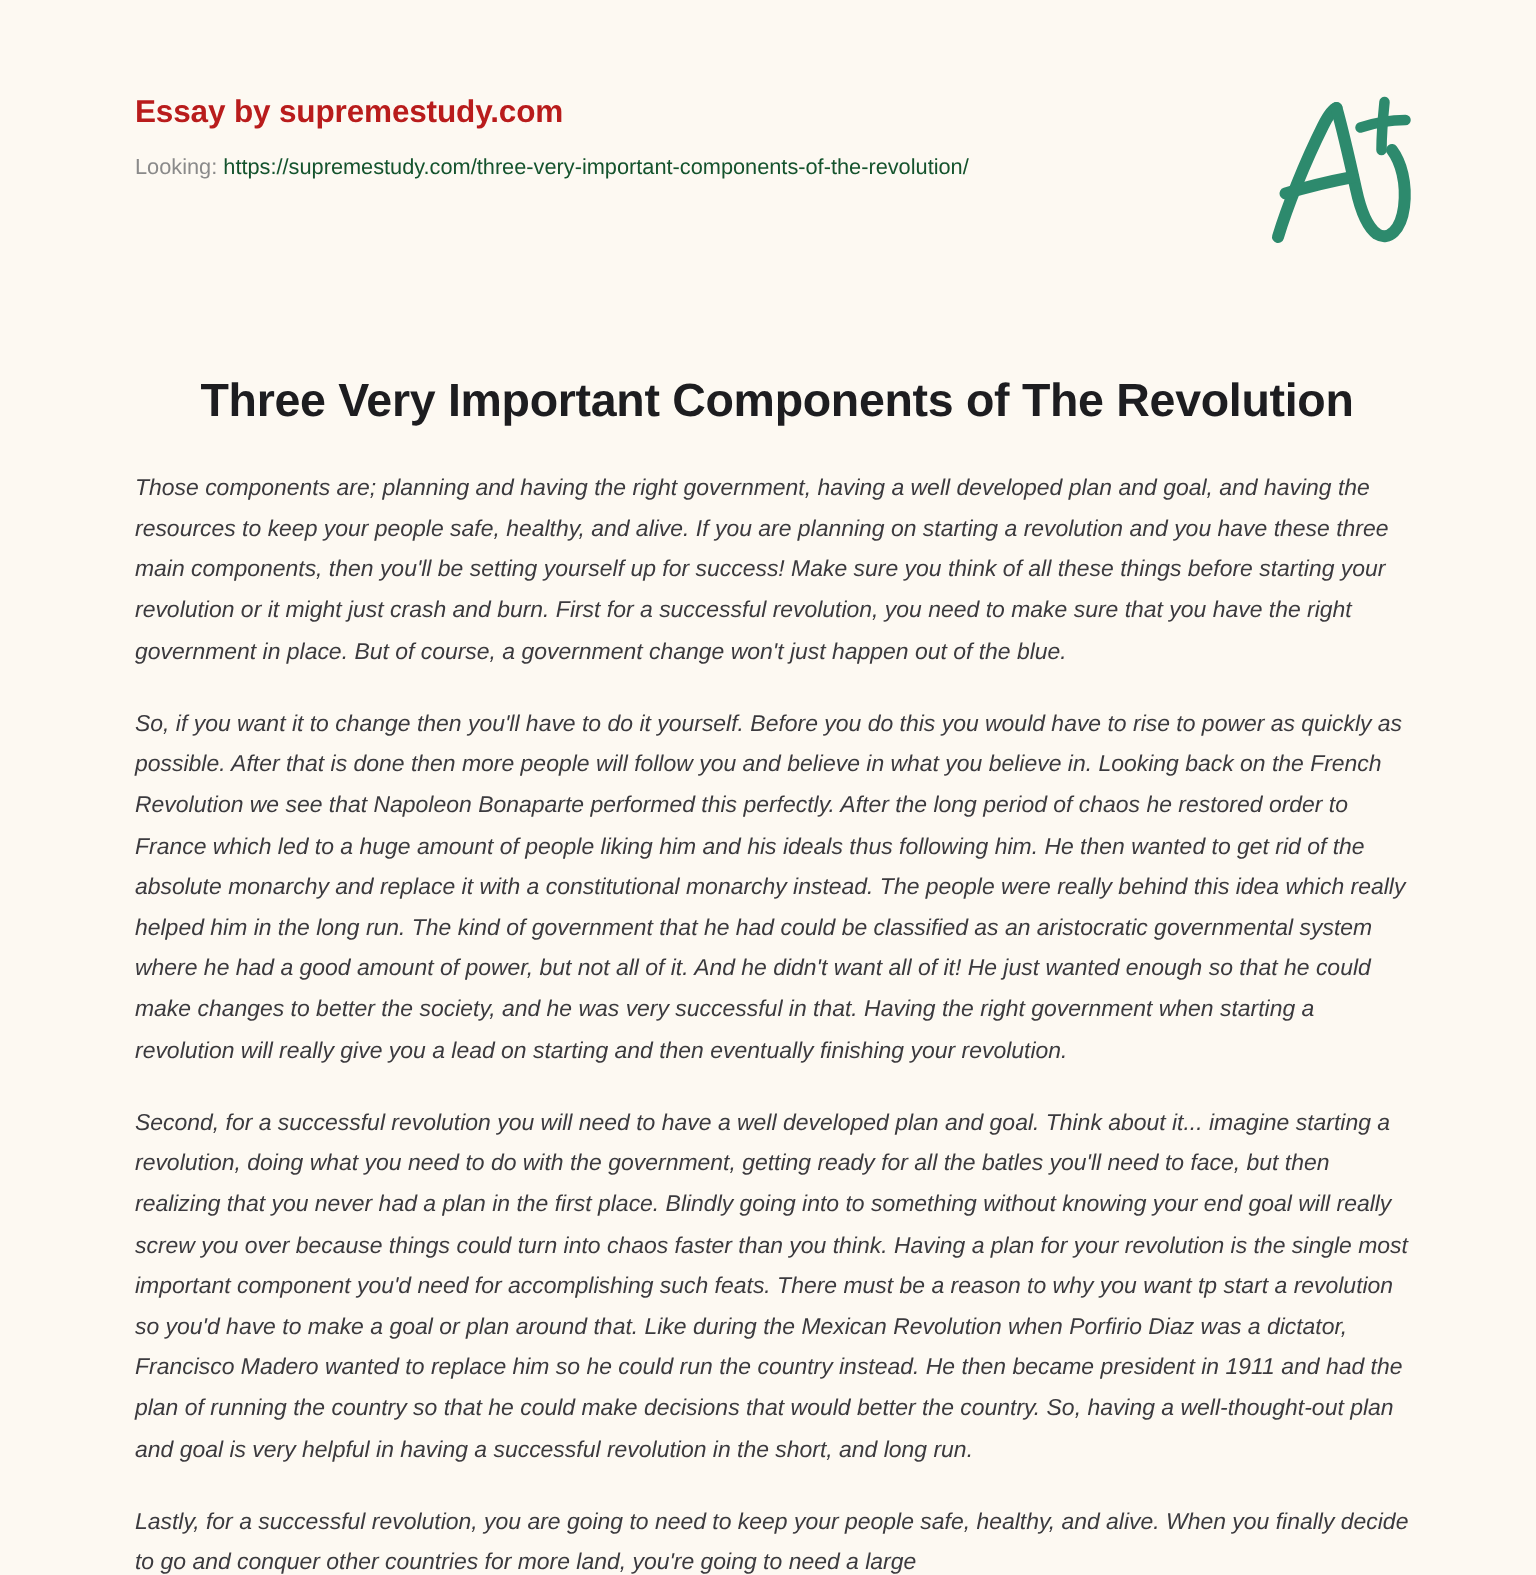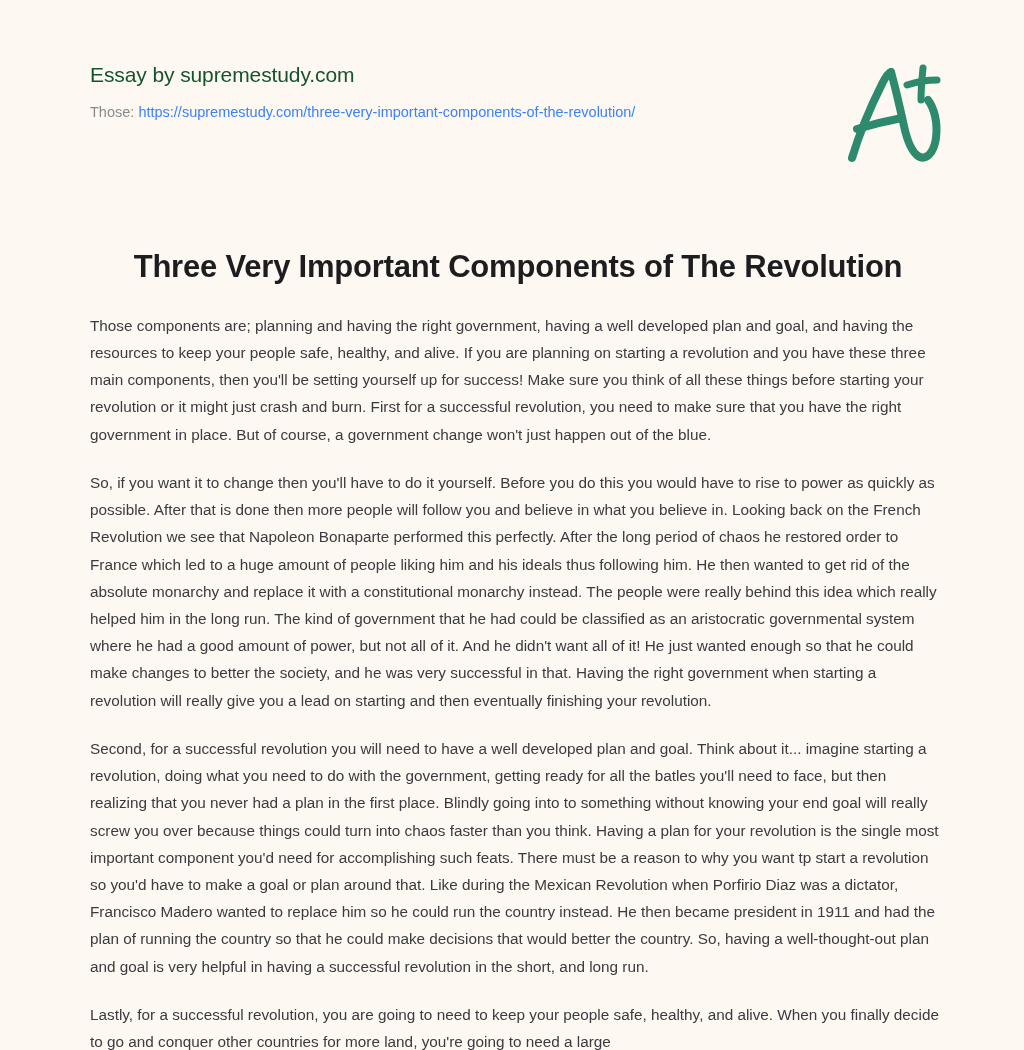--- a/index.html
+++ b/index.html
@@ -37,39 +37,39 @@
 
   .header-left {
     position: absolute;
     left: 90px;
     top: 62px;
     width: 700px;
   }
 
   .essay-by {
     font-size: 21px;
-    font-weight: normal;
-    color: #14532d;
+    font-weight: bold;
+    color: #b91c1c;
     letter-spacing: -0.1px;
     line-height: 1.2;
     margin: 0 0 16px 0;
     white-space: nowrap;
   }
 
   .source-line {
     font-size: 14.5px;
     line-height: 1.3;
     white-space: nowrap;
     margin: 0;
   }
   .source-label {
     color: #8a8a8a;
   }
   .source-url {
-    color: #3b82f6;
+    color: #14532d;
     text-decoration: none;
     word-break: break-all;
   }
 
   
   .logo {
     position: absolute;
     right: 68px;
     top: 52px;
     width: 120px;
@@ -98,36 +98,37 @@
     letter-spacing: -0.2px;
     text-align: center;
   }
 
   .article-body p {
     font-size: 15.3px;
     line-height: 1.78;
     color: #3b3a3e;
     margin: 0 0 21px 0;
     text-align: left;
+    font-style: italic;
   }
   .article-body p:last-child {
     margin-bottom: 0;
   }
 </style>
 </head>
 <body>
 
 <div class="page">
 
   <div class="header">
 
     <div class="header-left">
       <div class="essay-by">Essay by supremestudy.com</div>
       <div class="source-line">
-        <span class="source-label">Those:</span>
+        <span class="source-label">Looking:</span>
         <a class="source-url" href="#">https://supremestudy.com/three-very-important-components-of-the-revolution/</a>
       </div>
     </div>
 
     <div class="logo">
       <svg viewBox="0 0 120 120" xmlns="http://www.w3.org/2000/svg">
         <g fill="none" stroke="#2d8a6d" stroke-linecap="round" stroke-linejoin="round">
 
           <path d="M16 106 C22 86, 34 56, 46 32 C49 26, 52 21, 55 20" stroke-width="8"></path>
 

